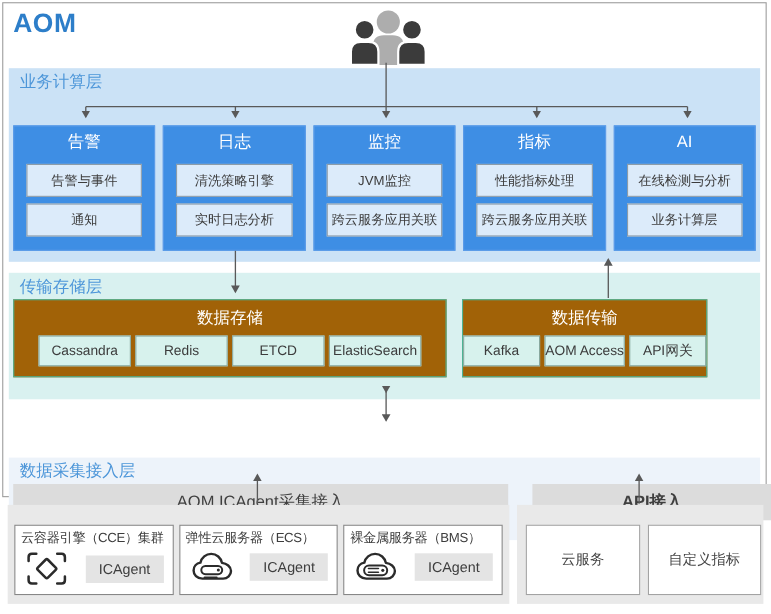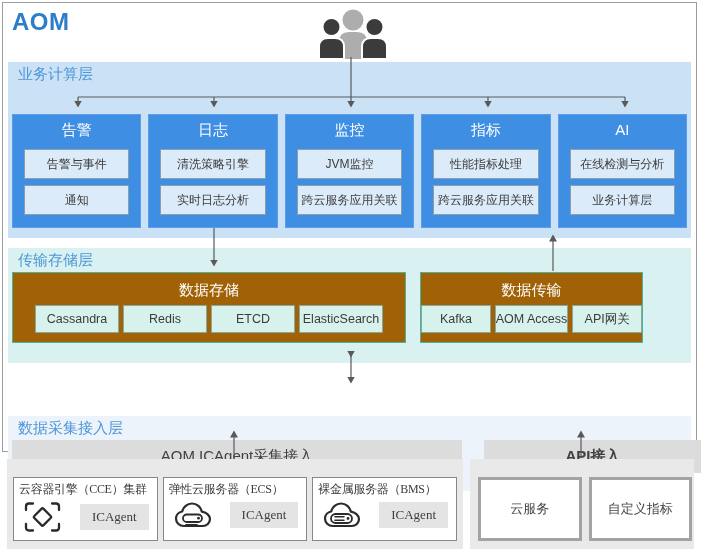--- a/index.html
+++ b/index.html
@@ -36,28 +36,28 @@
          display:flex;align-items:center;justify-content:center;font-size:12.5px;color:#3c3c3c;white-space:nowrap;}
 
   
   .layer3{top:365px;height:75px;background:#edf3fa;margin-top:48px;}
   .graybar{position:absolute;top:24px;height:33px;background:#dcdcdc;
            display:flex;align-items:center;justify-content:center;font-size:15px;color:#3f3f3f;text-align:center;}
   .bar1{left:4px;width:450px;}
   .bar2{left:476px;width:218px;font-weight:bold;}
 
   
-  .srcbox{position:absolute;top:459px;height:90px;background:#e9e9e9;box-sizing:border-box;font-family:Liberation Serif, serif;}
+  .srcbox{position:absolute;top:459px;height:90px;background:#e9e9e9;box-sizing:border-box;}
   .srcbox.left{left:7px;width:456px;display:flex;gap:5px;padding:18px 6px 8px;}
   .srcbox.right{left:470px;width:224px;display:flex;gap:7px;padding:18px 2px 8px 8px;}
   .card{flex:1;height:64px;background:#fff;border:1px solid #878787;box-sizing:border-box;padding:2px 3px;}
   .card-title{font-size:12px;color:#3c3c3c;white-space:nowrap;line-height:16px;margin:1px 0 0 2px;letter-spacing:-.3px;}
   .card-row{display:flex;align-items:center;justify-content:space-between;padding:3px 5px 0 6px;}
   .badge{background:#e4e4e4;padding:5px 12px;font-size:13px;color:#3e3e3e;}
-  .scard{flex:1;height:64px;background:#fff;border:3px solid #a3a3a3;box-sizing:border-box;
+  .scard{flex:1;height:64px;background:#fff;border:1px solid #a3a3a3;box-sizing:border-box;
          display:flex;align-items:center;justify-content:center;font-size:13px;color:#454545;}
 
   .overlay{position:absolute;left:0;top:0;pointer-events:none;}
 </style>
 </head>
 <body>
 
 <div class="page">
 
   <div class="frame">

